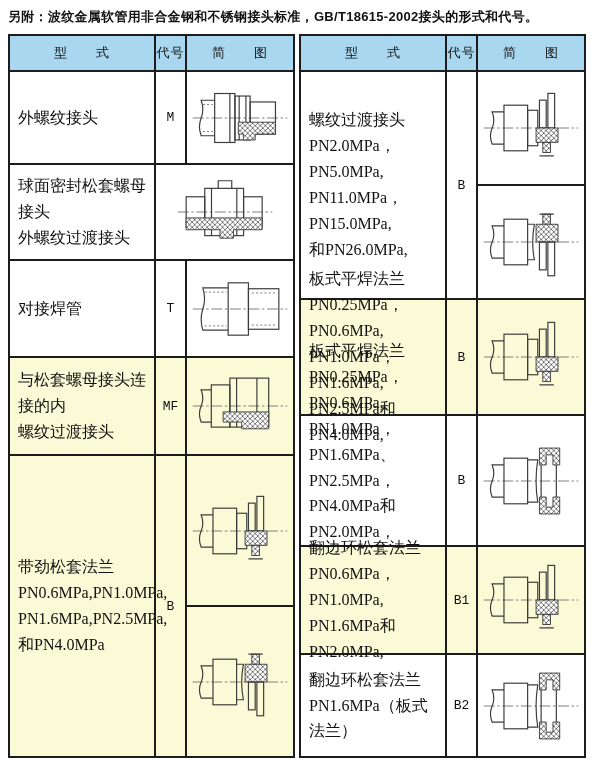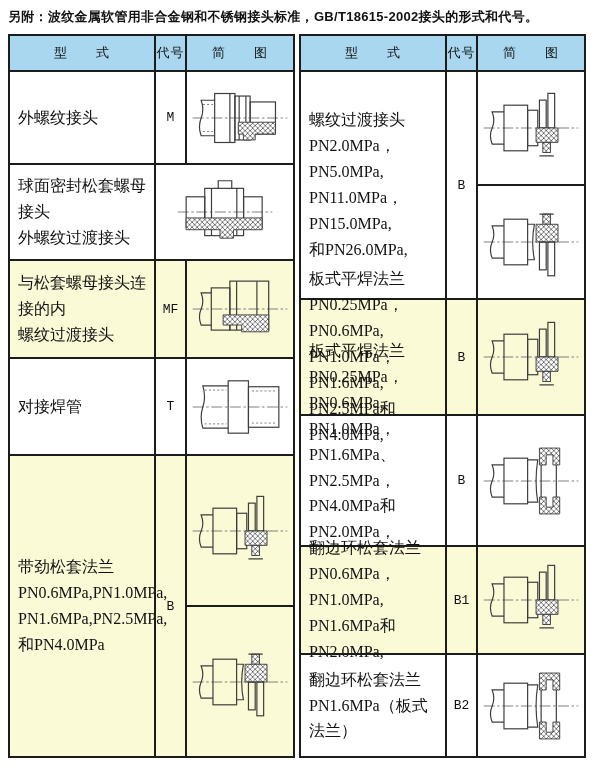--- a/index.html
+++ b/index.html
@@ -172,37 +172,37 @@
       <div class="row" style="height:96px">
         <div class="c type">球面密封松套螺母接头
 外螺纹过渡接头</div>
         <div class="c diag">
             <svg class="dsvg" viewBox="0 0 120 90">
               <use href="#d-mm"></use>
             </svg>
           </div>
       </div>
 
+      <div class="row" style="height:97px">
+        <div class="c type">对接焊管</div>
+        <div class="c code">T</div>
+        <div class="c diag">
+            <svg class="dsvg" viewBox="0 0 120 90">
+              <use href="#d-t"></use>
+            </svg>
+          </div>
+      </div>
+
       <div class="row hl" style="height:98px">
         <div class="c type">与松套螺母接头连接的内
 螺纹过渡接头</div>
         <div class="c code">MF</div>
         <div class="c diag">
             <svg class="dsvg" viewBox="0 0 120 90">
               <use href="#d-mf"></use>
-            </svg>
-          </div>
-      </div>
-
-      <div class="row" style="height:97px">
-        <div class="c type">对接焊管</div>
-        <div class="c code">T</div>
-        <div class="c diag">
-            <svg class="dsvg" viewBox="0 0 120 90">
-              <use href="#d-t"></use>
             </svg>
           </div>
       </div>
 
       <div class="row hl grow">
         <div class="c type">带劲松套法兰
 PN0.6MPa,PN1.0MPa,
 PN1.6MPa,PN2.5MPa,
 和PN4.0MPa</div>
         <div class="c code">B</div>

